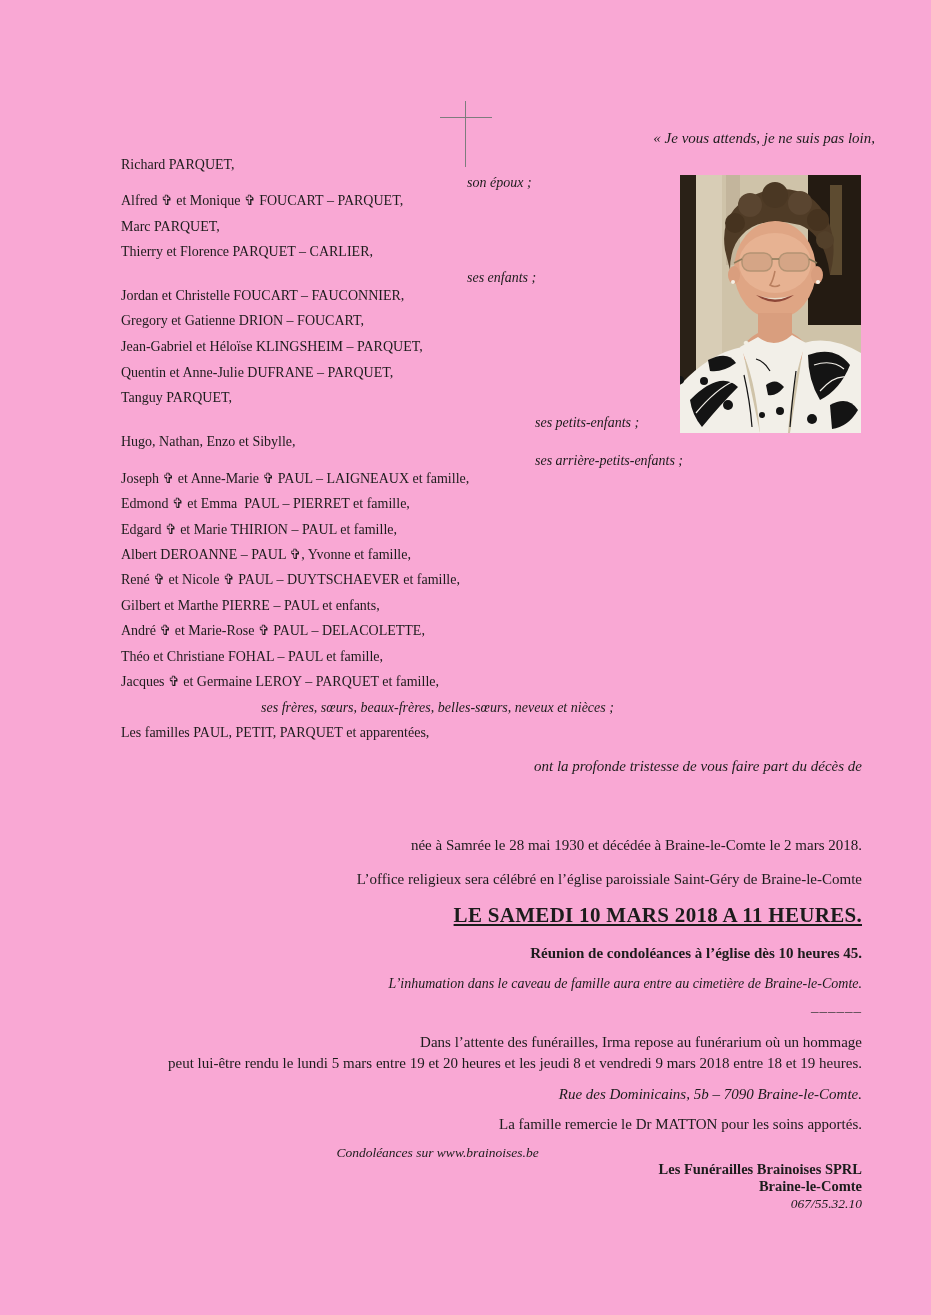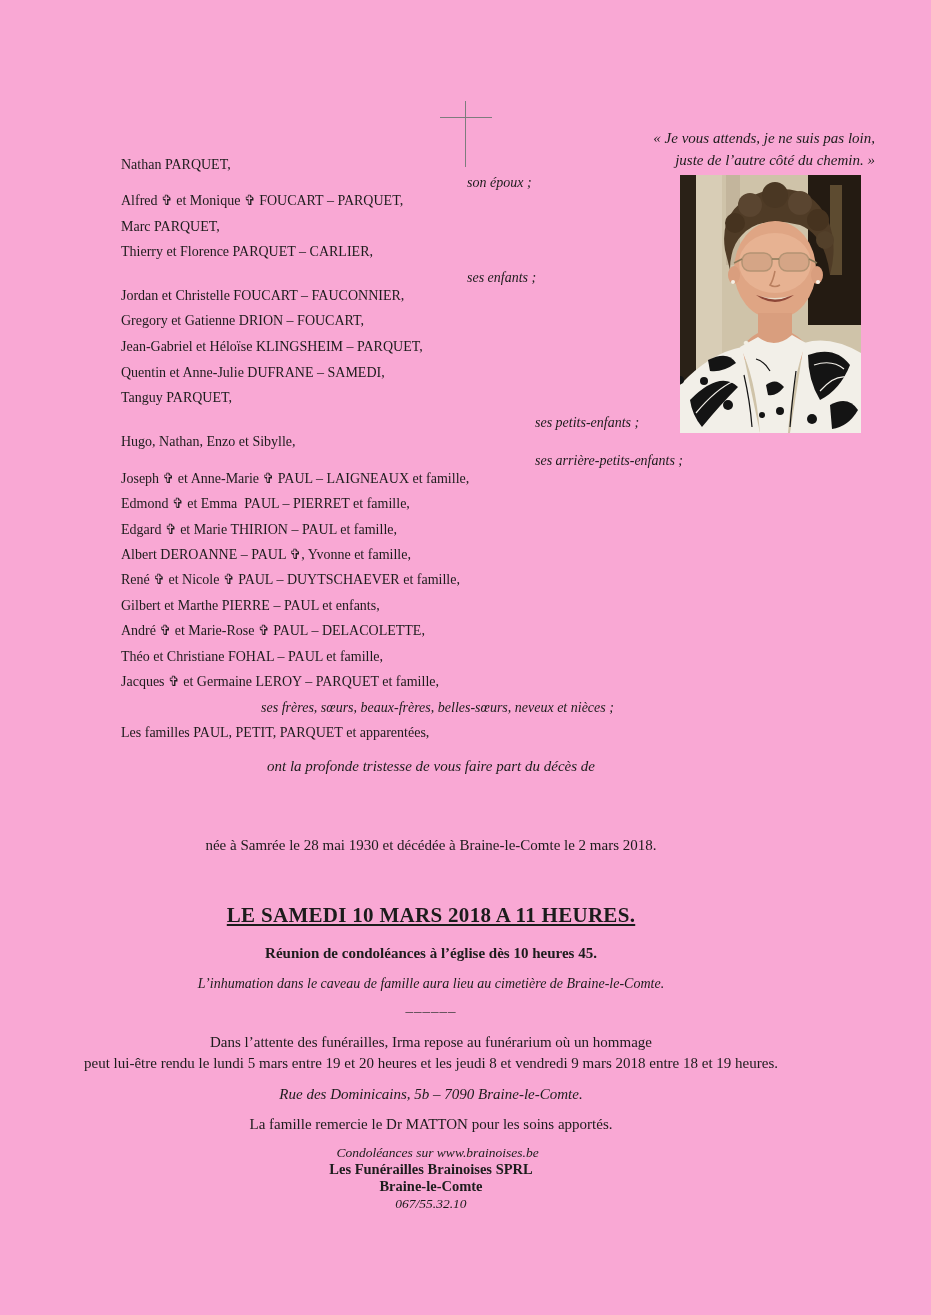--- a/index.html
+++ b/index.html
@@ -7,21 +7,21 @@
     position:relative;
     width:931px;height:1315px;
     background:#f9a8d4;
     font-family:"Liberation Serif","DejaVu Serif",serif;
     color:#1c1c1c;
     overflow:hidden;
   }
   .line{position:absolute;white-space:pre;font-size:14px;line-height:1.2;}
   .name-line{left:121px;}
   .rel{font-style:italic;font-size:14px;}
-  .center-line{left:8px;width:846px;text-align:center;}
+  .center-line{left:16px;width:846px;text-align:right;}
   .right-line{left:0;width:875px;text-align:center;}
   .quote{
     position:absolute;top:127px;left:0;width:875px;
     text-align:right;font-style:italic;font-size:15px;line-height:22px;
   }
   .deceased-title{font-size:28px;font-weight:bold;letter-spacing:0.4px;}
   .big-bold{font-size:21px;font-weight:bold;letter-spacing:0.3px;text-decoration:underline;}
   .bold15{font-size:15px;font-weight:bold;}
   .size15{font-size:15px;}
   .size13i{font-size:13.5px;font-style:italic;}
@@ -38,21 +38,20 @@
 
 <div class="page">
 
   <div class="cross">
     <span class="v"></span>
       <span class="h"></span>
   </div>
 
   <div class="quote">
     <div>« Je vous attends, je ne suis pas loin,</div>
-    <div>juste de l’autre côté du chemin. »</div>
   </div>
 
   <svg class="photo" viewBox="0 0 181 258" aria-label="portrait">
     <rect x="0" y="0" width="181" height="258" fill="#cfc3a9"></rect>
     <rect x="0" y="0" width="16" height="258" fill="#2a2117"></rect>
     <rect x="16" y="0" width="26" height="200" fill="#d8cdb6"></rect>
     <rect x="128" y="0" width="53" height="150" fill="#241b12"></rect>
     <rect x="150" y="10" width="12" height="90" fill="#6b5838" opacity="0.8"></rect>
     <rect x="46" y="0" width="14" height="90" fill="#bfb298" opacity="0.8"></rect>
 
@@ -127,34 +126,34 @@
       <path d="M134,190 Q152,184 164,194"></path>
       <path d="M140,216 Q154,200 166,202"></path>
     </g>
     <g stroke="#141414" stroke-width="1.2" fill="none">
       <path d="M64,200 Q70,226 72,252"></path>
       <path d="M116,196 Q112,226 110,252"></path>
       <path d="M90,196 Q84,186 76,184"></path>
     </g>
   </svg>
 
-  <div class="line name-line" style="top:157px">Nathan PARQUET,</div>
+  <div class="line name-line" style="top:157px">Richard PARQUET,</div>
 
   <div class="line rel" style="left:467px;top:175px">son époux ;</div>
 
   <div class="line name-line" style="top:193px">Alfred ✞ et Monique ✞ FOUCART – PARQUET,</div>
   <div class="line name-line" style="top:219px">Marc PARQUET,</div>
   <div class="line name-line" style="top:244px">Thierry et Florence PARQUET – CARLIER,</div>
 
   <div class="line rel" style="left:467px;top:270px">ses enfants ;</div>
 
   <div class="line name-line" style="top:288px">Jordan et Christelle FOUCART – FAUCONNIER,</div>
   <div class="line name-line" style="top:313px">Gregory et Gatienne DRION – FOUCART,</div>
   <div class="line name-line" style="top:339px">Jean-Gabriel et Héloïse KLINGSHEIM – PARQUET,</div>
-  <div class="line name-line" style="top:365px">Quentin et Anne-Julie DUFRANE – SAMEDI,</div>
+  <div class="line name-line" style="top:365px">Quentin et Anne-Julie DUFRANE – PARQUET,</div>
   <div class="line name-line" style="top:390px">Tanguy PARQUET,</div>
 
   <div class="line rel" style="left:535px;top:415px">ses petits-enfants ;</div>
 
   <div class="line name-line" style="top:434px">Hugo, Nathan, Enzo et Sibylle,</div>
 
   <div class="line rel" style="left:535px;top:453px">ses arrière-petits-enfants ;</div>
 
   <div class="line name-line" style="top:471px">Joseph ✞ et Anne-Marie ✞ PAUL – LAIGNEAUX et famille,</div>
   <div class="line name-line" style="top:496px">Edmond ✞ et Emma  PAUL – PIERRET et famille,</div>
@@ -165,23 +164,24 @@
   <div class="line name-line" style="top:623px">André ✞ et Marie-Rose ✞ PAUL – DELACOLETTE,</div>
   <div class="line name-line" style="top:649px">Théo et Christiane FOHAL – PAUL et famille,</div>
   <div class="line name-line" style="top:674px">Jacques ✞ et Germaine LEROY – PARQUET et famille,</div>
 
   <div class="line rel right-line" style="top:700px">ses frères, sœurs, beaux-frères, belles-sœurs, neveux et nièces ;</div>
 
   <div class="line name-line" style="top:725px">Les familles PAUL, PETIT, PARQUET et apparentées,</div>
 
   <div class="line center-line rel size15" style="top:757px">ont la profonde tristesse de vous faire part du décès de</div>
   <div class="line center-line size15" style="top:836px">née à Samrée le 28 mai 1930 et décédée à Braine-le-Comte le 2 mars 2018.</div>
+  <div class="line center-line size15" style="top:870px">L’office religieux sera célébré en l’église paroissiale Saint-Géry de Braine-le-Comte</div>
   <div class="line center-line big-bold" style="top:903px">LE SAMEDI 10 MARS 2018 A 11 HEURES.</div>
   <div class="line center-line bold15" style="top:944px">Réunion de condoléances à l’église dès 10 heures 45.</div>
-  <div class="line center-line rel" style="top:976px">L’inhumation dans le caveau de famille aura lieu au cimetière de Braine-le-Comte.</div>
+  <div class="line center-line rel" style="top:976px">L’inhumation dans le caveau de famille aura entre au cimetière de Braine-le-Comte.</div>
   <div class="line center-line divider" style="top:997px">______</div>
   <div class="line center-line size15" style="top:1033px">Dans l’attente des funérailles, Irma repose au funérarium où un hommage</div>
   <div class="line center-line size15" style="top:1054px">peut lui-être rendu le lundi 5 mars entre 19 et 20 heures et les jeudi 8 et vendredi 9 mars 2018 entre 18 et 19 heures.</div>
   <div class="line center-line rel size15" style="top:1085px">Rue des Dominicains, 5b – 7090 Braine-le-Comte.</div>
   <div class="line center-line size15" style="top:1115px">La famille remercie le Dr MATTON pour les soins apportés.</div>
 
   <div class="line right-line size13i" style="top:1145px">Condoléances sur www.brainoises.be</div>
   <div class="line center-line footer-bold" style="top:1161px">Les Funérailles Brainoises SPRL</div>
   <div class="line center-line footer-bold" style="top:1178px">Braine-le-Comte</div>
   <div class="line center-line size13i" style="top:1196px">067/55.32.10</div>

